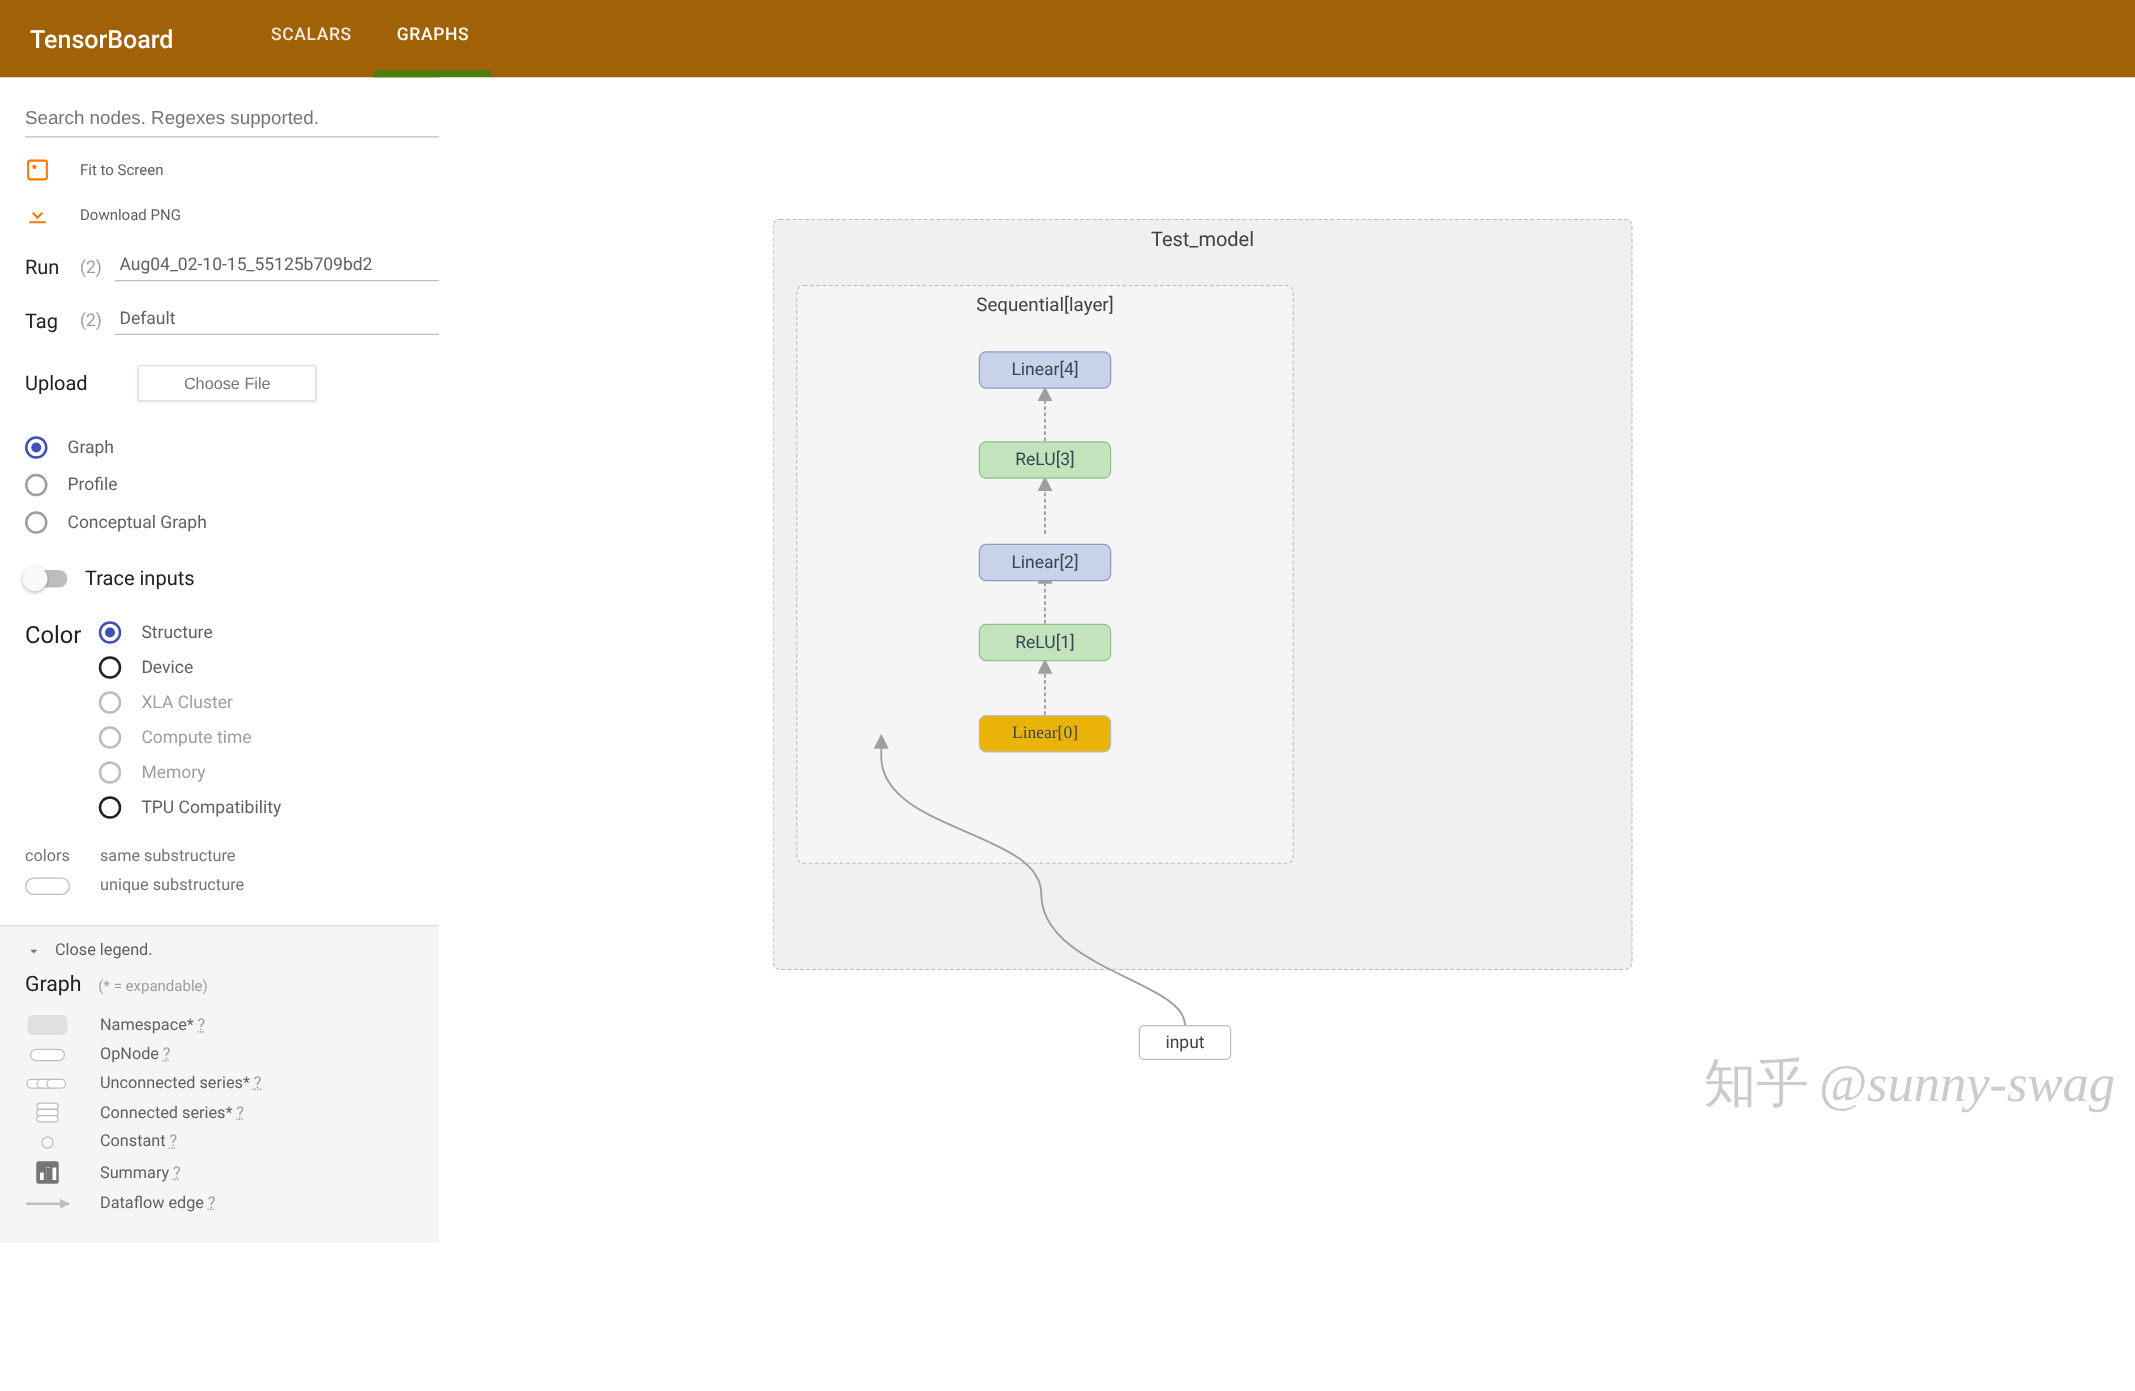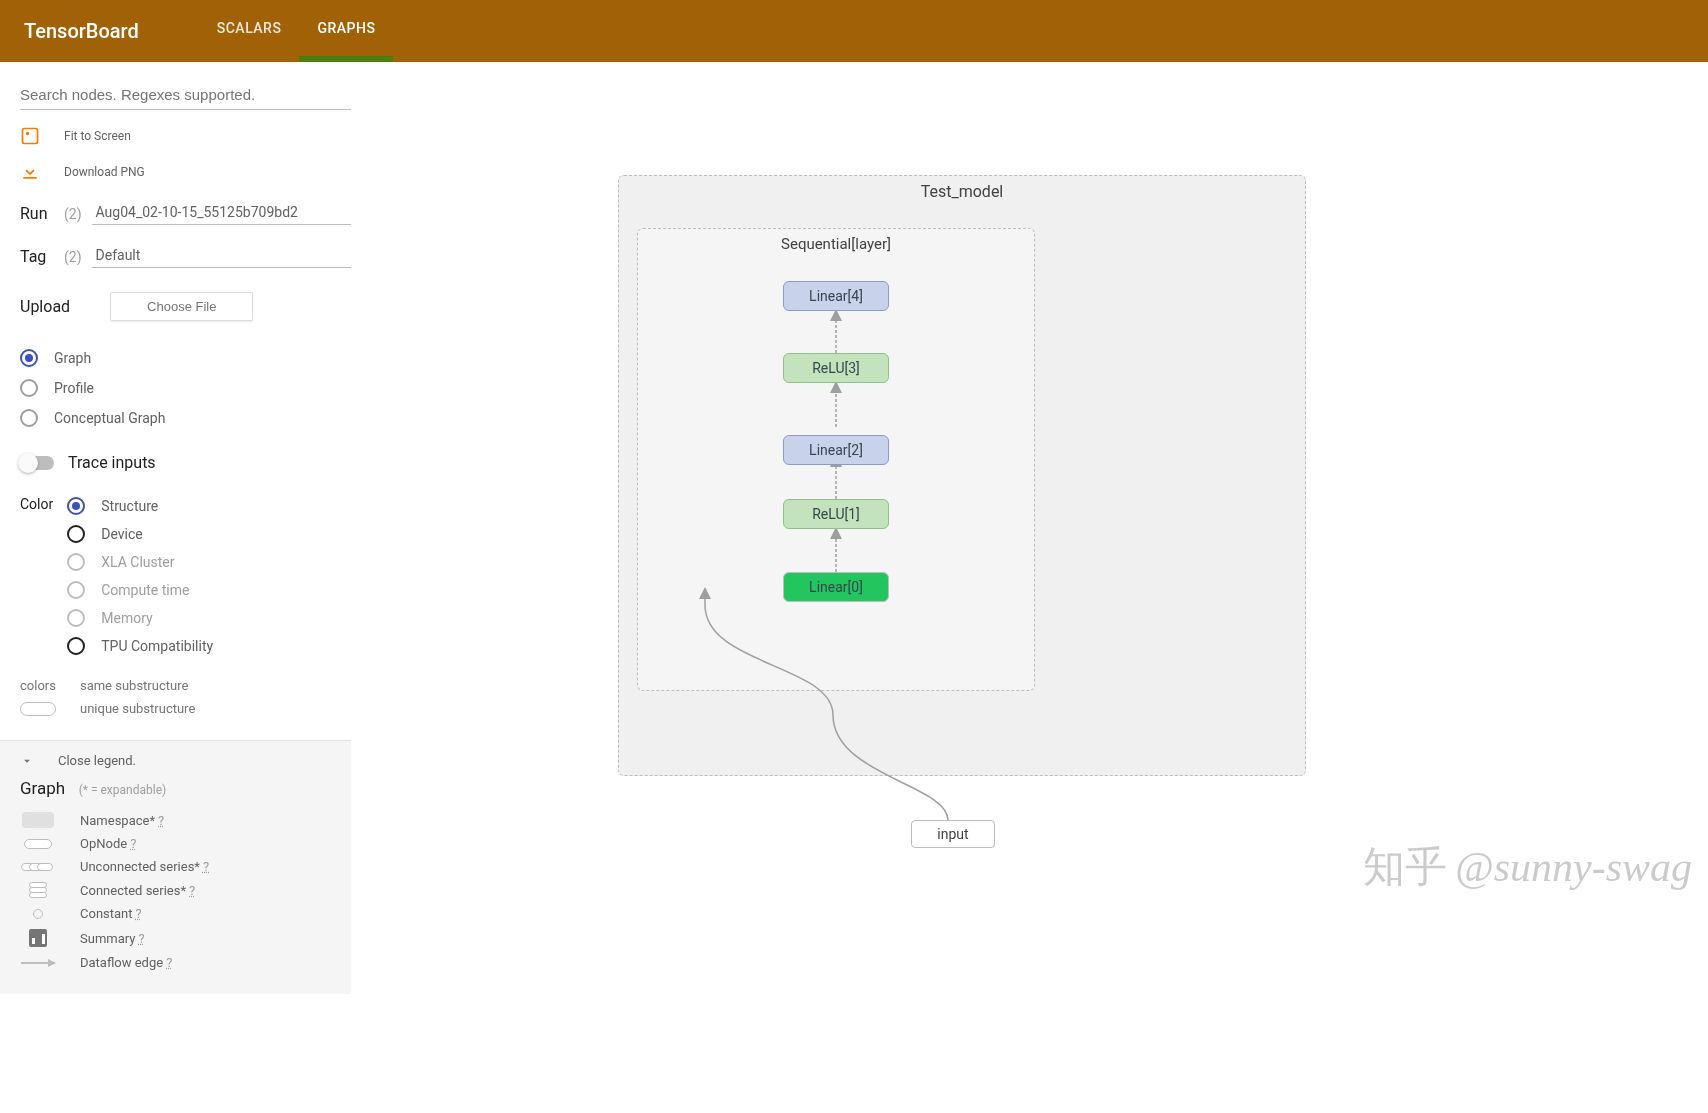--- a/index.html
+++ b/index.html
@@ -39,64 +39,64 @@
 .radio-row.selected .radio::after { content: ""; position: absolute; inset: 3px; background: #3f51b5; border-radius: 50%; }
 .radio-row .r-label { color: #616161; font-size: 14px; }
 .radio-row.dark-ring .radio { border-color: #212121; }
 
 .toggle-row { display: flex; align-items: center; gap: 14px; margin-top: 20px; cursor: pointer; }
 .toggle { width: 34px; height: 14px; background: #bdbdbd; border-radius: 10px; position: relative; }
 .toggle::after { content: ""; position: absolute; width: 20px; height: 20px; background: #fafafa; border-radius: 50%; top: -3px; left: -2px; box-shadow: 0 1px 3px rgba(0,0,0,.3); }
 .toggle-row .t-label { color: #212121; font-size: 16px; }
 
 .color-section { display: flex; margin-top: 20px; gap: 14px; }
-.color-section .c-title { color: #212121; font-size: 14px; padding-top: 4px; }
+.color-section .c-title { color: #212121; font-size: 19px; padding-top: 4px; }
 .color-options { flex: 1; }
 .color-options .radio-row { padding: 5px 0; }
 .disabled .radio { border-color: #bdbdbd; }
 .disabled .r-label { color: #9e9e9e; }
 
 .legend-colors { margin-top: 14px; }
 .legend-colors .lc-row { display: flex; align-items: center; gap: 24px; padding: 4px 0; font-size: 13px; color: #757575; }
 .lc-swatch-unique { width: 36px; height: 14px; border: 1px solid #bdbdbd; border-radius: 7px; background: #fff; }
 
 
 .legend-panel { margin-top: 20px; background: #f5f5f5; padding: 12px 20px 20px; border-top: 1px solid #e0e0e0; }
-.legend-close { display: flex; align-items: center; gap: 24px; cursor: pointer; color: #616161; font-size: 13px; }
+.legend-close { display: flex; align-items: center; gap: 10px; cursor: pointer; color: #616161; font-size: 13px; }
 .legend-close svg { width: 14px; height: 14px; }
 .legend-panel h4 { color: #212121; font-size: 17px; font-weight: 400; margin-top: 10px; display:inline-block; margin-right:10px;}
 .legend-panel .sub { color: #9e9e9e; font-size: 12px; }
 .legend-items { margin-top: 10px; }
 .legend-item { display: flex; align-items: center; gap: 24px; padding: 4px 0; font-size: 13px; color: #616161; }
 .legend-item .shape { width: 36px; display:flex; justify-content:center; align-items:center; }
 .legend-item .q { color: #9e9e9e; text-decoration: underline dotted; margin-left:3px; cursor:help;}
 
 
 .main { position: absolute; left: 351px; top: 62px; right: 0; bottom: 0; background: #fff; }
 
 
 .graph-outer { position: absolute; left: 267px; top: 113px; width: 688px; height: 601px; background: #f0f0f0; border: 1px dashed #bdbdbd; border-radius: 6px; }
 .graph-outer-title { text-align: center; color: #424242; font-size: 16px; padding: 6px 0; }
 .graph-inner { position: absolute; left: 18px; top: 52px; width: 398px; height: 463px; background: #f5f5f5; border: 1px dashed #bdbdbd; border-radius: 6px; }
 .graph-inner-title { text-align: center; color: #424242; font-size: 15px; padding: 6px 0; }
 
 .node { position: absolute; left: 50%; transform: translateX(-50%); width: 106px; height: 30px; border-radius: 6px; border: 1px solid; display: flex; align-items: center; justify-content: center; font-size: 14px; color: #37474f; cursor: pointer; }
 .node.linear { background: #c8d2ea; border-color: #8a9cc5; }
 .node.relu   { background: #c3e3bd; border-color: #8fc088; }
-.node.plain  { background: #22c55e; border-color: #bdbdbd; }
+.node.plain  { background: #eab308; border-color: #bdbdbd; font-family: Liberation Serif, serif; }
 
 .node.n4 { top: 52px; }
 .node.n3 { top: 124px; }
 .node.n2 { top: 206px; }
 .node.n1 { top: 270px; }
 .node.n0 { top: 343px; }
 
 .arrow-svg { position: absolute; overflow: visible; pointer-events:none;}
 
-.input-node { position: absolute; left: 560px; top: 758px; width: 84px; height: 28px; background: #fff; border: 1px solid #bdbdbd; border-radius: 4px; display:flex; align-items:center; justify-content:center; font-size:14px; color:#424242;}
+.input-node { position: absolute; left: 560px; top: 758px; width: 74px; height: 28px; background: #fff; border: 1px solid #bdbdbd; border-radius: 4px; display:flex; align-items:center; justify-content:center; font-size:14px; color:#424242;}
 
 .watermark { position: absolute; right: 16px; bottom: 218px; font-size: 42px; font-style: italic; color: rgba(160,160,160,.55); font-family: Georgia, serif; pointer-events:none; white-space:nowrap;}
 .watermark .zh { font-style: normal; font-family: sans-serif; margin-right:8px;}
 
 
 .shape-namespace{width:32px;height:16px;background:#e0e0e0;border-radius:4px;}
 .shape-opnode{width:28px;height:10px;background:#fff;border:1px solid #bdbdbd;border-radius:6px;}
 .shape-unconn{position:relative;width:34px;height:12px;}
 .shape-unconn span{position:absolute;width:16px;height:8px;border:1px solid #bdbdbd;border-radius:5px;background:#fff;top:2px;}
 .shape-unconn span:nth-child(1){left:0}.shape-unconn span:nth-child(2){left:8px}.shape-unconn span:nth-child(3){left:16px}

